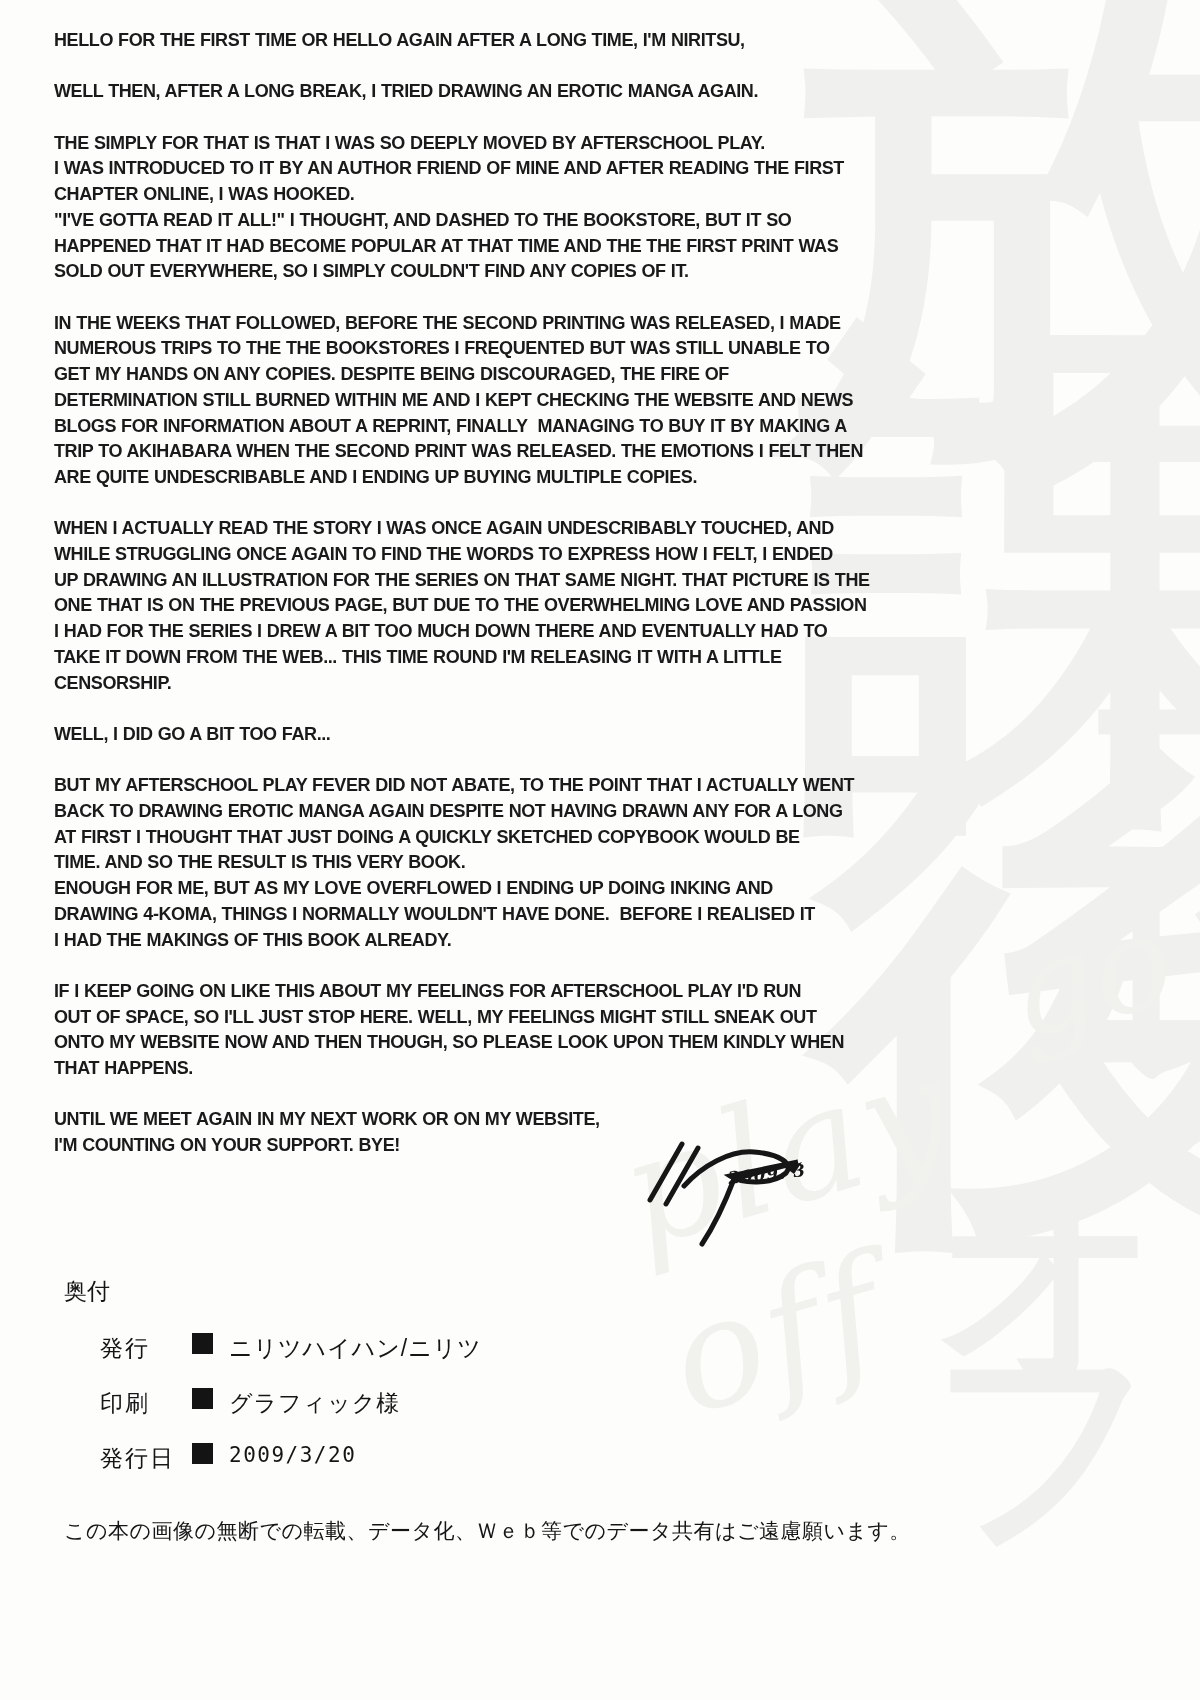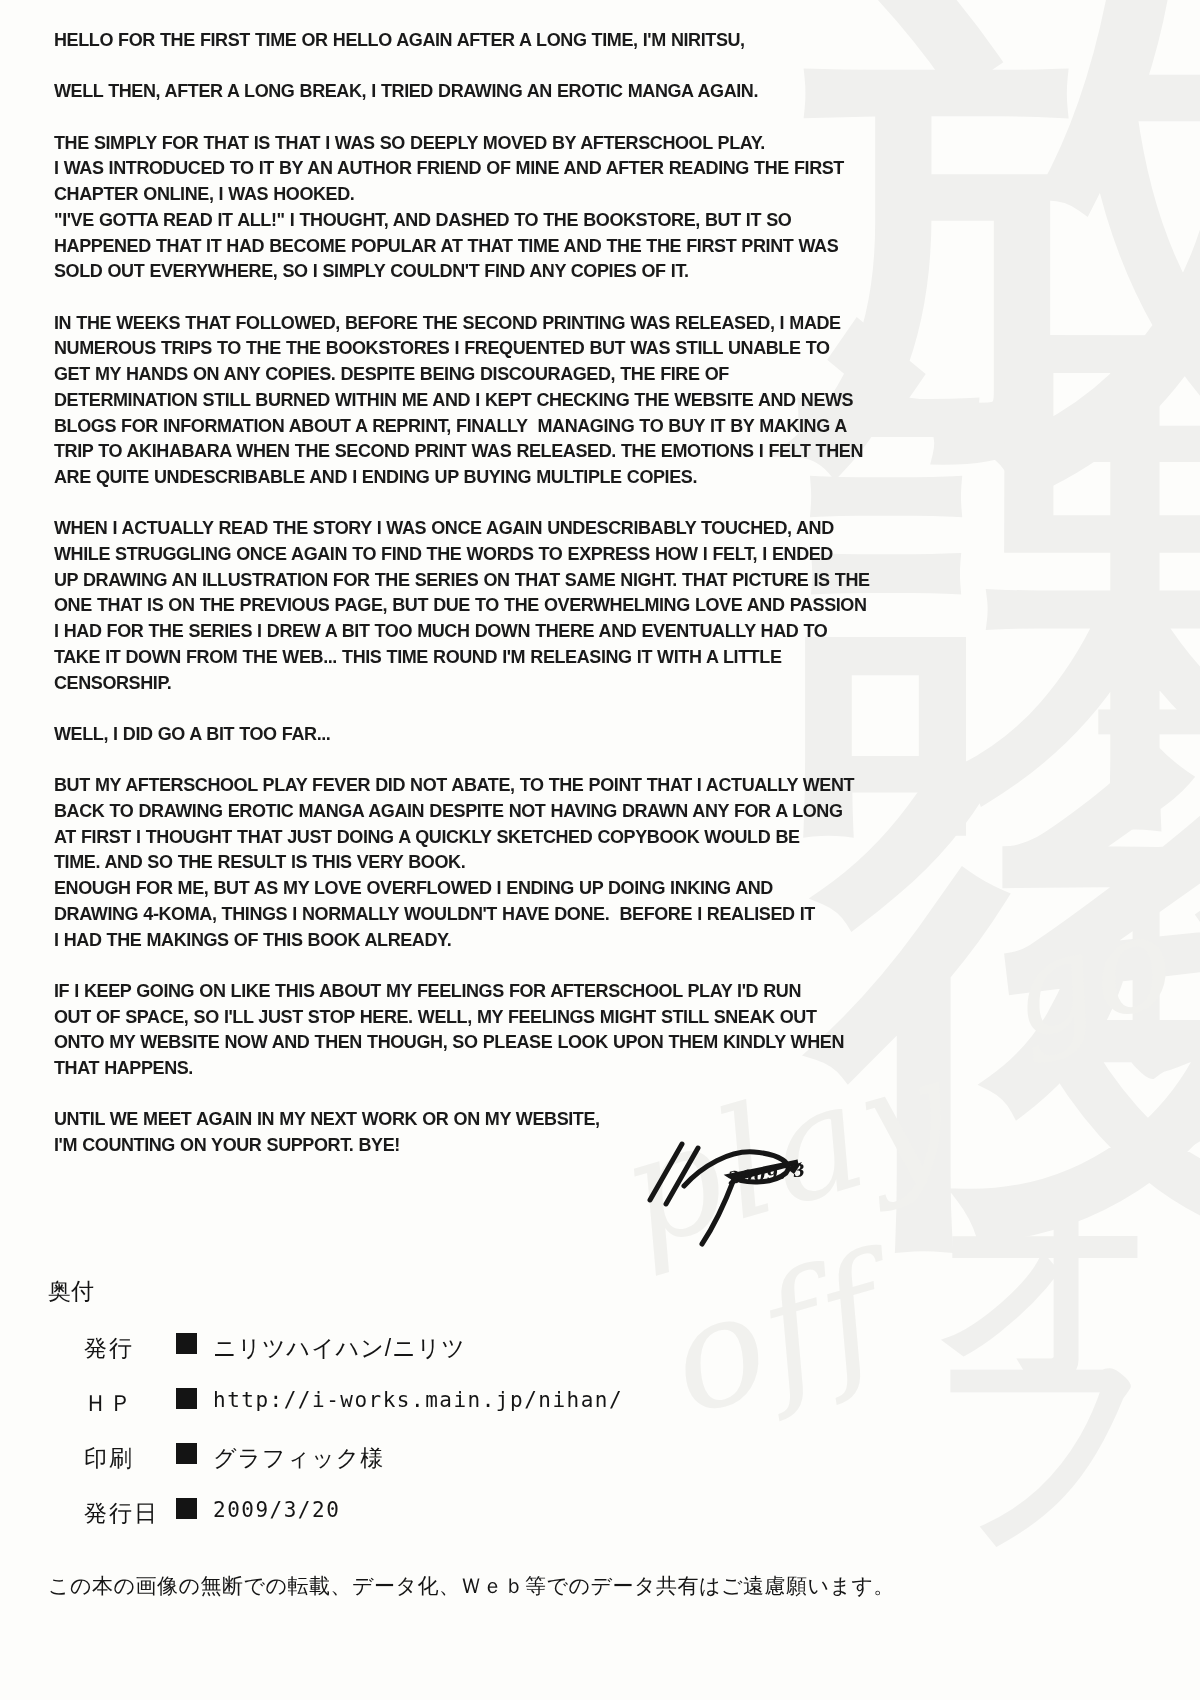--- a/index.html
+++ b/index.html
@@ -64,21 +64,21 @@
     font-family:"DejaVu Serif",serif;
     font-style:italic;
     font-weight:bold;
     font-size:17px;
     letter-spacing:1px;
     transform:rotate(-6deg);
     color:#161616;
   }
   
   .colophon{
-    position:absolute;left:48px;top:1276px;
+    position:absolute;left:64px;top:1276px;
     font-size:23px;
     color:#151515;
   }
   .colophon-heading{margin-bottom:26px;}
   .colophon-row{
     display:flex;align-items:flex-start;
     margin-bottom:29px;height:26px;margin-left:36px;
   }
   .colophon-label{width:92px;flex:0 0 auto;letter-spacing:2px;}
   .bullet-square{
@@ -182,25 +182,20 @@
 
   <section class="colophon">
     <div class="colophon-heading">奥付</div>
     <div id="colophon-rows">
         <div class="colophon-row">
           <span class="colophon-label">発行</span>
           <span class="bullet-square"></span>
           <span class="colophon-value">ニリツハイハン/ニリツ</span>
         </div>
         <div class="colophon-row">
-          <span class="colophon-label">ＨＰ</span>
-          <span class="bullet-square"></span>
-          <span class="colophon-value mono">http://i-works.main.jp/nihan/</span>
-        </div>
-        <div class="colophon-row">
           <span class="colophon-label">印刷</span>
           <span class="bullet-square"></span>
           <span class="colophon-value">グラフィック様</span>
         </div>
         <div class="colophon-row">
           <span class="colophon-label">発行日</span>
           <span class="bullet-square"></span>
           <span class="colophon-value mono">2009/3/20</span>
         </div>
       </div>

